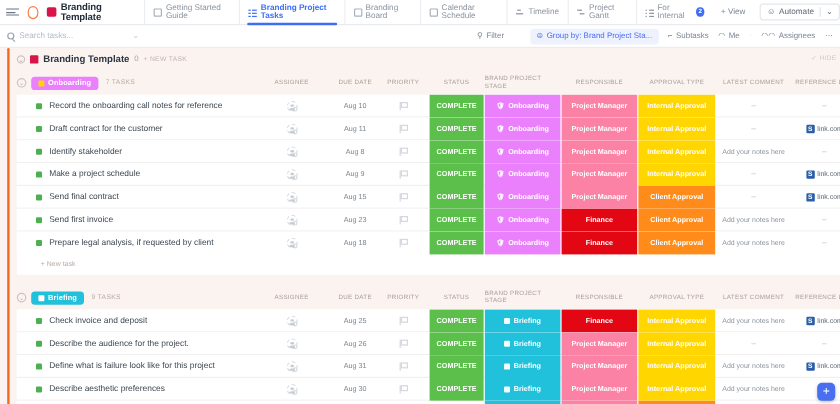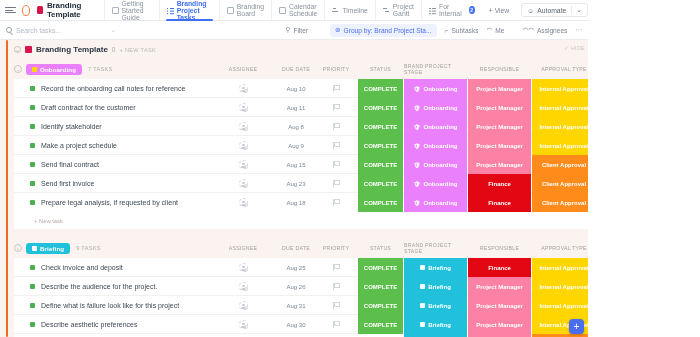--- a/index.html
+++ b/index.html
@@ -4,21 +4,21 @@
 <style>
   * { box-sizing: border-box; margin:0; padding:0; }
   html,body { width:700px; height:337px; overflow:hidden; }
   body {
     font-family: "Liberation Sans", sans-serif;
     background:#ffffff;
     font-size:7px;
     color:#2a3a4a;
     -webkit-font-smoothing:antialiased;
   }
-  #app { width:588px; height:337px; position:relative; overflow:hidden; }
+  #app { width:700px; height:337px; position:relative; overflow:hidden; }
 
   
   .topbar {
     height:21px; display:flex; align-items:center;
     background:#fff; border-bottom:1px solid #e8eaed;
     padding-left:5px; gap:0px; position:relative;
   }
   .hamburger { width:13px; display:flex; flex-direction:column; gap:1.5px; margin-right:6px; cursor:pointer;}
   .hamburger i { display:block; height:1px; background:#6b7785; border-radius:1px;}
   .hamburger i:nth-child(1){ width:11px;}

